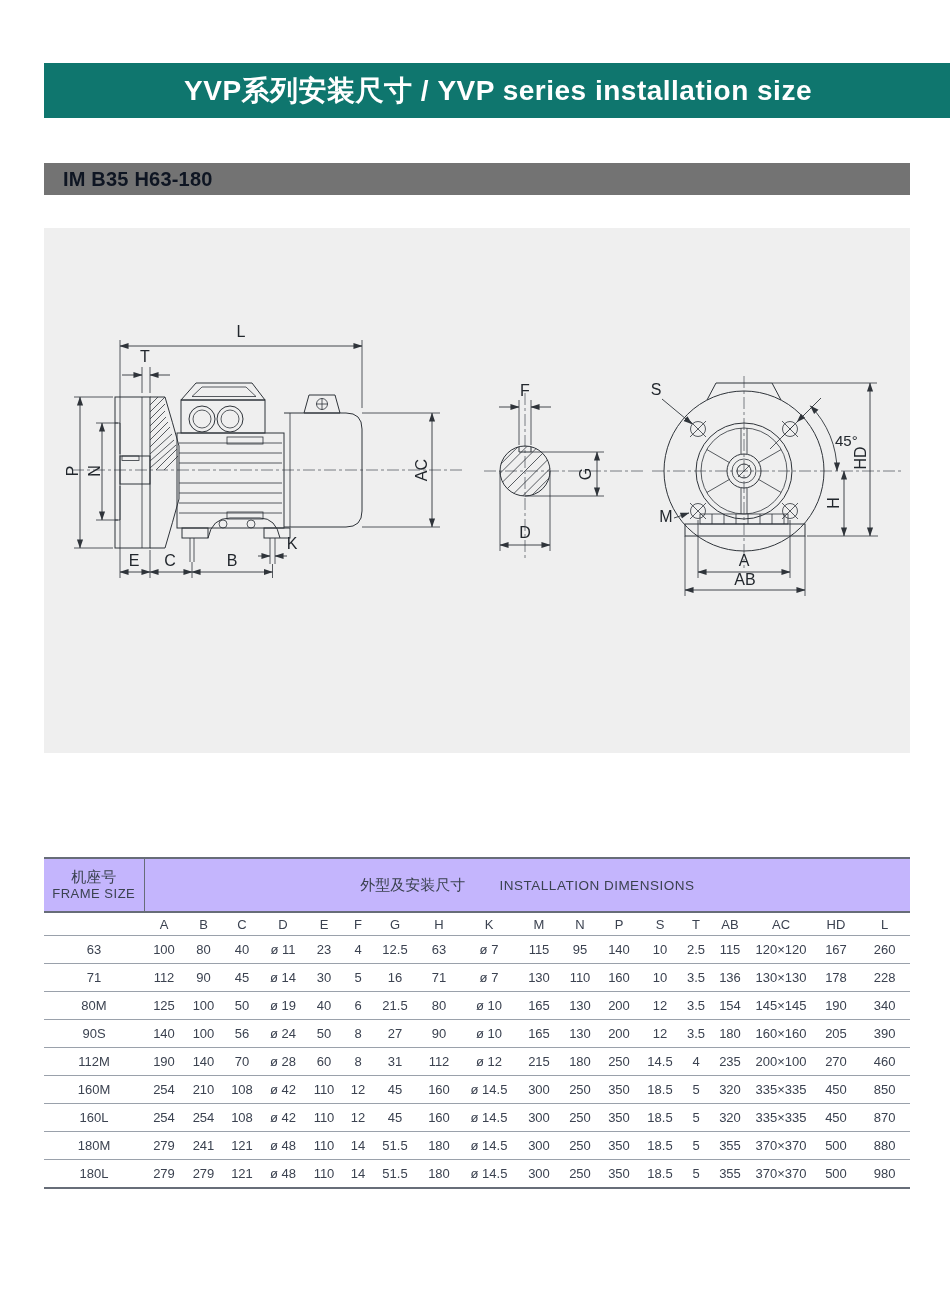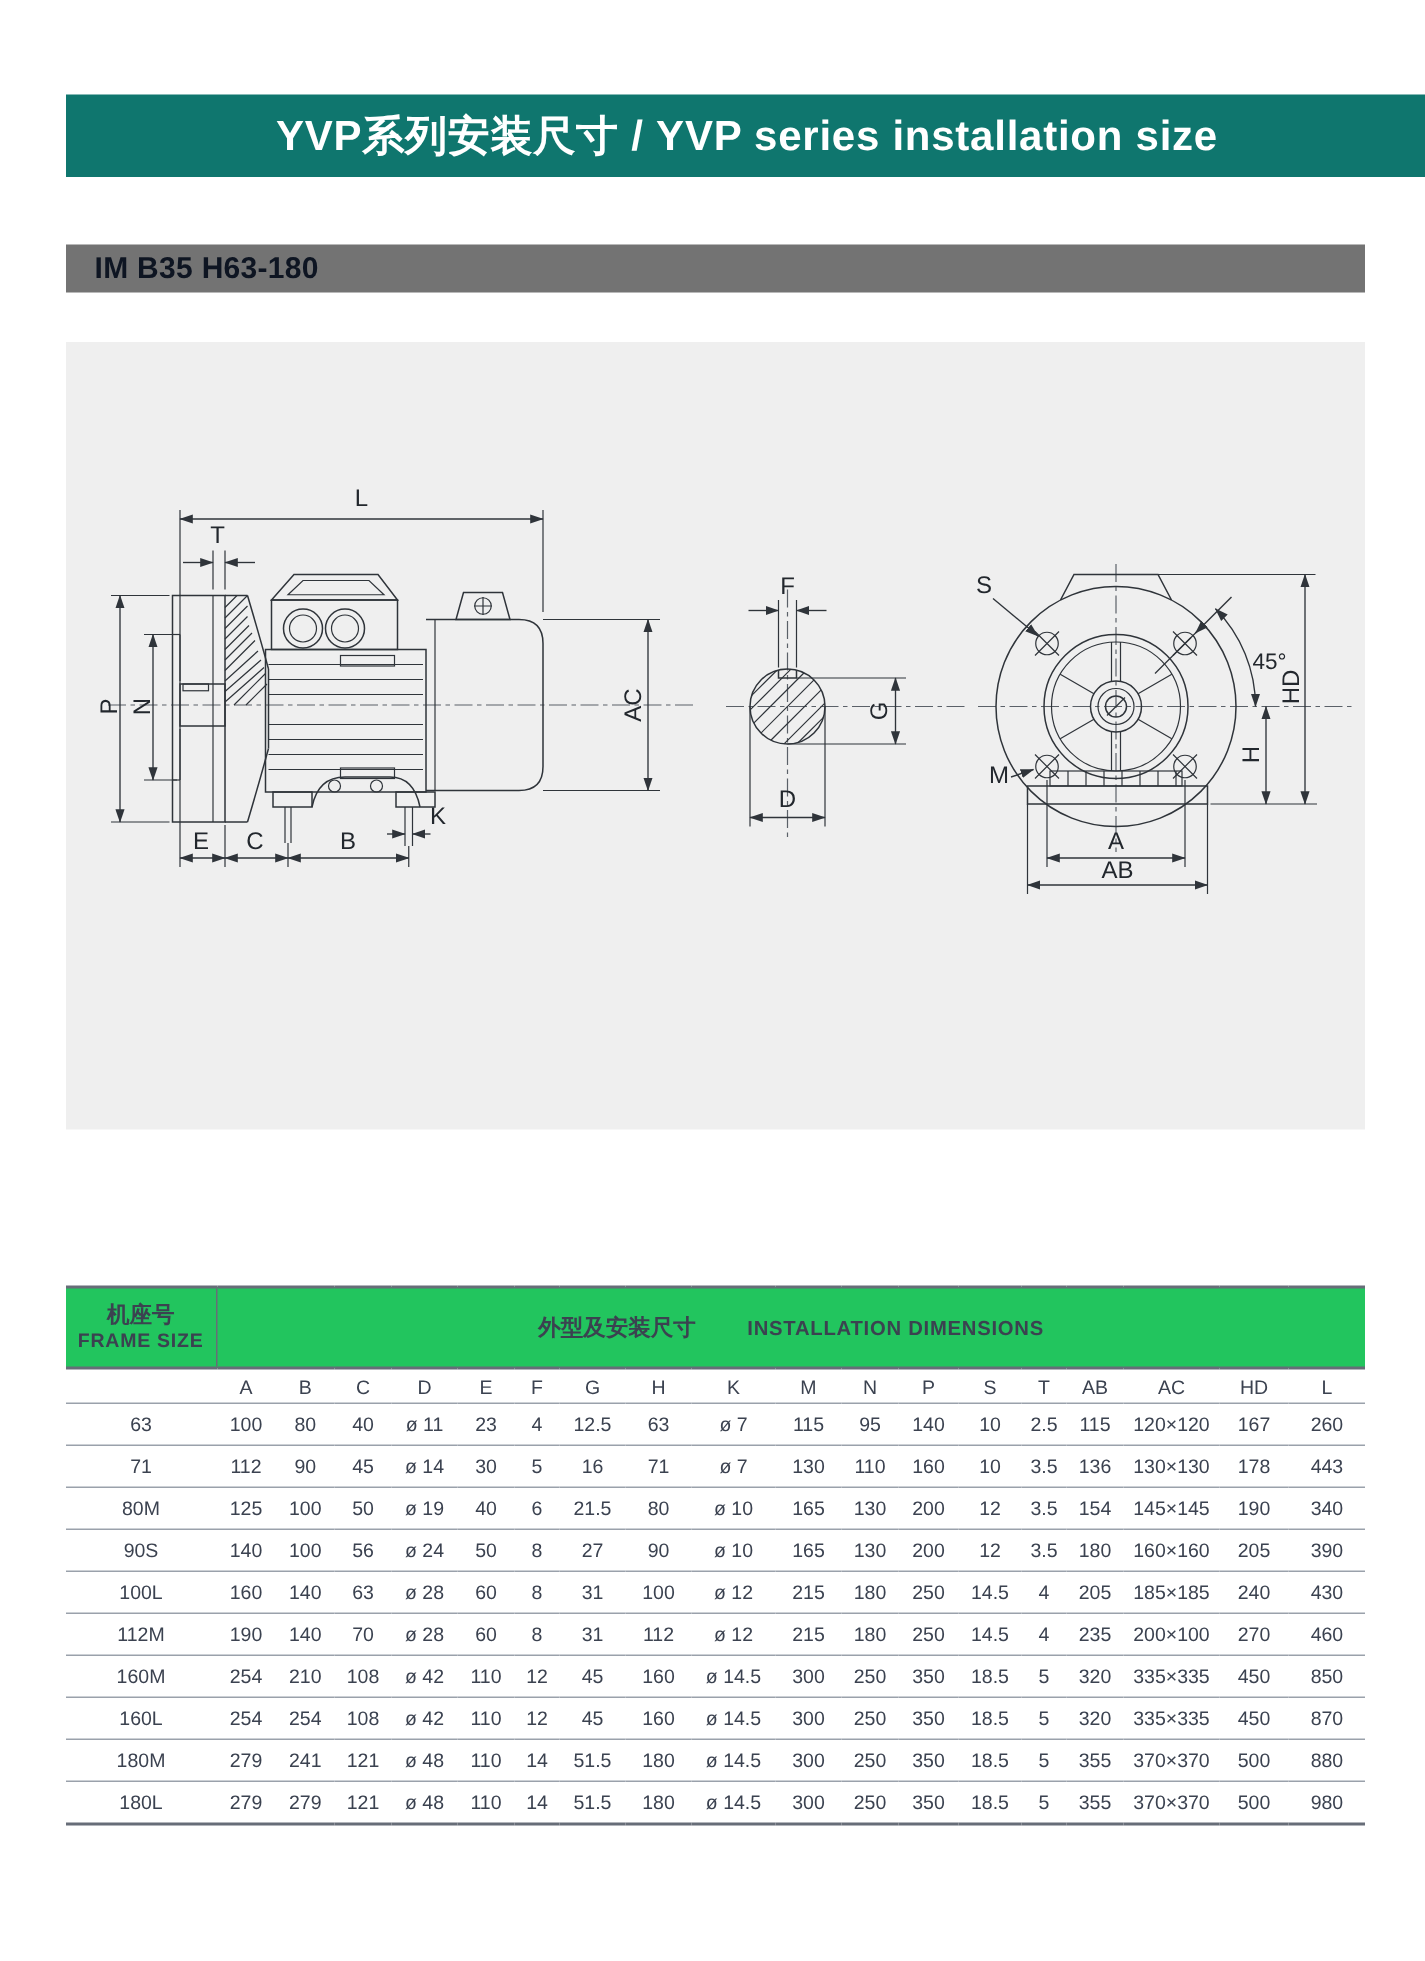--- a/index.html
+++ b/index.html
@@ -32,22 +32,22 @@
   .dim{stroke:#2f343a;stroke-width:.9;fill:none;}
   .dtext{font-family:"Liberation Sans",sans-serif;font-size:16px;fill:#22272d;}
   .dtext.sm{font-size:15px;}
   
   .dims-table{
     position:absolute;left:44px;top:857px;width:866px;
     border-collapse:collapse;table-layout:fixed;color:#3b4250;
   }
   .dims-table th,.dims-table td{padding:0;}
   .hdr th{
-    background:#22c55e;border-top:2px solid #676d78;border-bottom:2px solid #676d78;
-    height:52px;font-weight:bold;vertical-align:middle;
+    background:#c4b5fd;border-top:2px solid #676d78;border-bottom:2px solid #676d78;
+    height:52px;font-weight:normal;vertical-align:middle;
   }
   .frame-th{border-right:1px solid #676d78;}
   .frame-th .cn{display:block;font-size:15px;line-height:18px;}
   .frame-th .en{display:block;font-size:13px;letter-spacing:.5px;line-height:16px;}
   .dims-th .cn{font-size:15px;margin-right:30px;}
   .dims-th .en{font-size:13.5px;letter-spacing:.5px;}
   .letters th{
     height:22px;font-weight:normal;font-size:13px;text-align:center;
     border-bottom:1px solid #9aa1ab;background:#ffffff;
   }
@@ -329,21 +329,21 @@
         <td>71</td>
         <td>ø 7</td>
         <td>130</td>
         <td>110</td>
         <td>160</td>
         <td>10</td>
         <td>3.5</td>
         <td>136</td>
         <td>130×130</td>
         <td>178</td>
-        <td>443</td>
+        <td>228</td>
       </tr>
       <tr>
         <td>80M</td>
         <td>125</td>
         <td>100</td>
         <td>50</td>
         <td>ø 19</td>
         <td>40</td>
         <td>6</td>
         <td>21.5</td>
@@ -374,41 +374,20 @@
         <td>130</td>
         <td>200</td>
         <td>12</td>
         <td>3.5</td>
         <td>180</td>
         <td>160×160</td>
         <td>205</td>
         <td>390</td>
       </tr>
       <tr>
-        <td>100L</td>
-        <td>160</td>
-        <td>140</td>
-        <td>63</td>
-        <td>ø 28</td>
-        <td>60</td>
-        <td>8</td>
-        <td>31</td>
-        <td>100</td>
-        <td>ø 12</td>
-        <td>215</td>
-        <td>180</td>
-        <td>250</td>
-        <td>14.5</td>
-        <td>4</td>
-        <td>205</td>
-        <td>185×185</td>
-        <td>240</td>
-        <td>430</td>
-      </tr>
-      <tr>
         <td>112M</td>
         <td>190</td>
         <td>140</td>
         <td>70</td>
         <td>ø 28</td>
         <td>60</td>
         <td>8</td>
         <td>31</td>
         <td>112</td>
         <td>ø 12</td>

